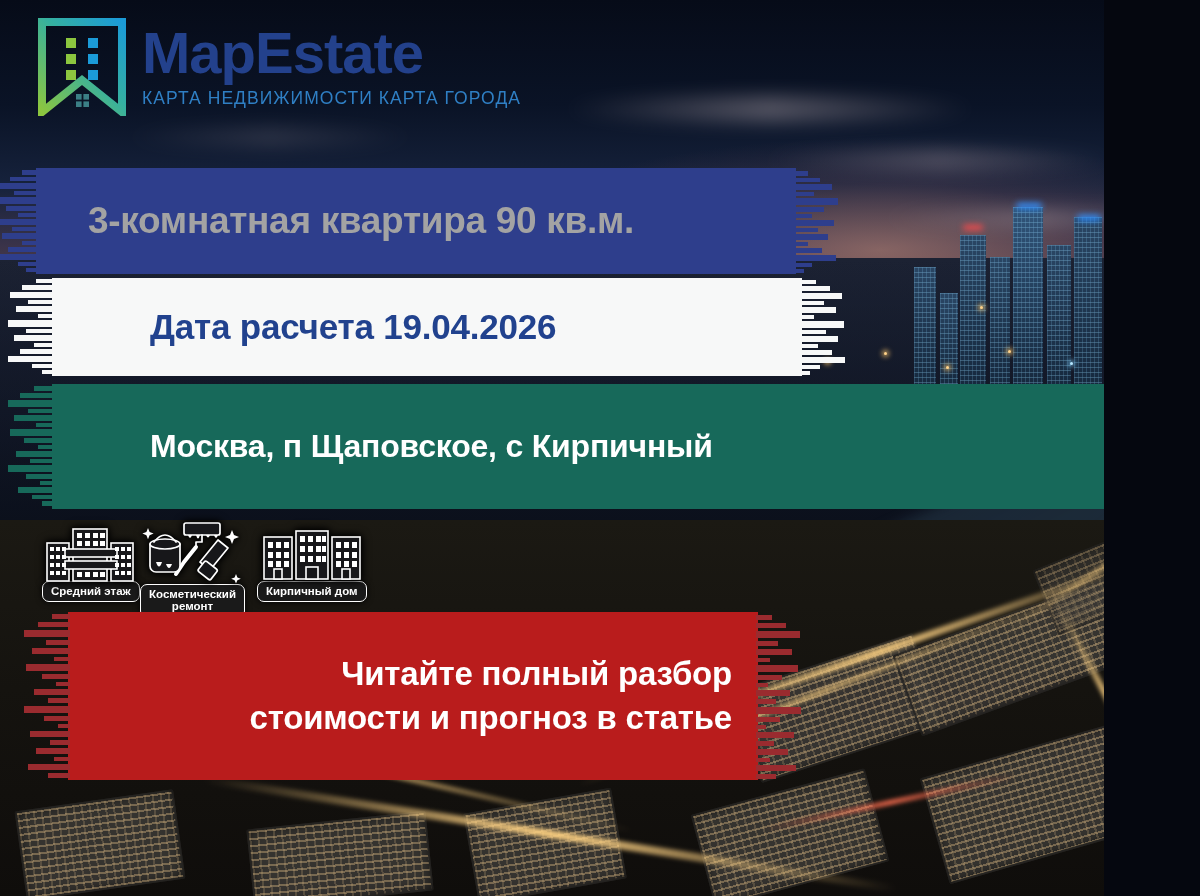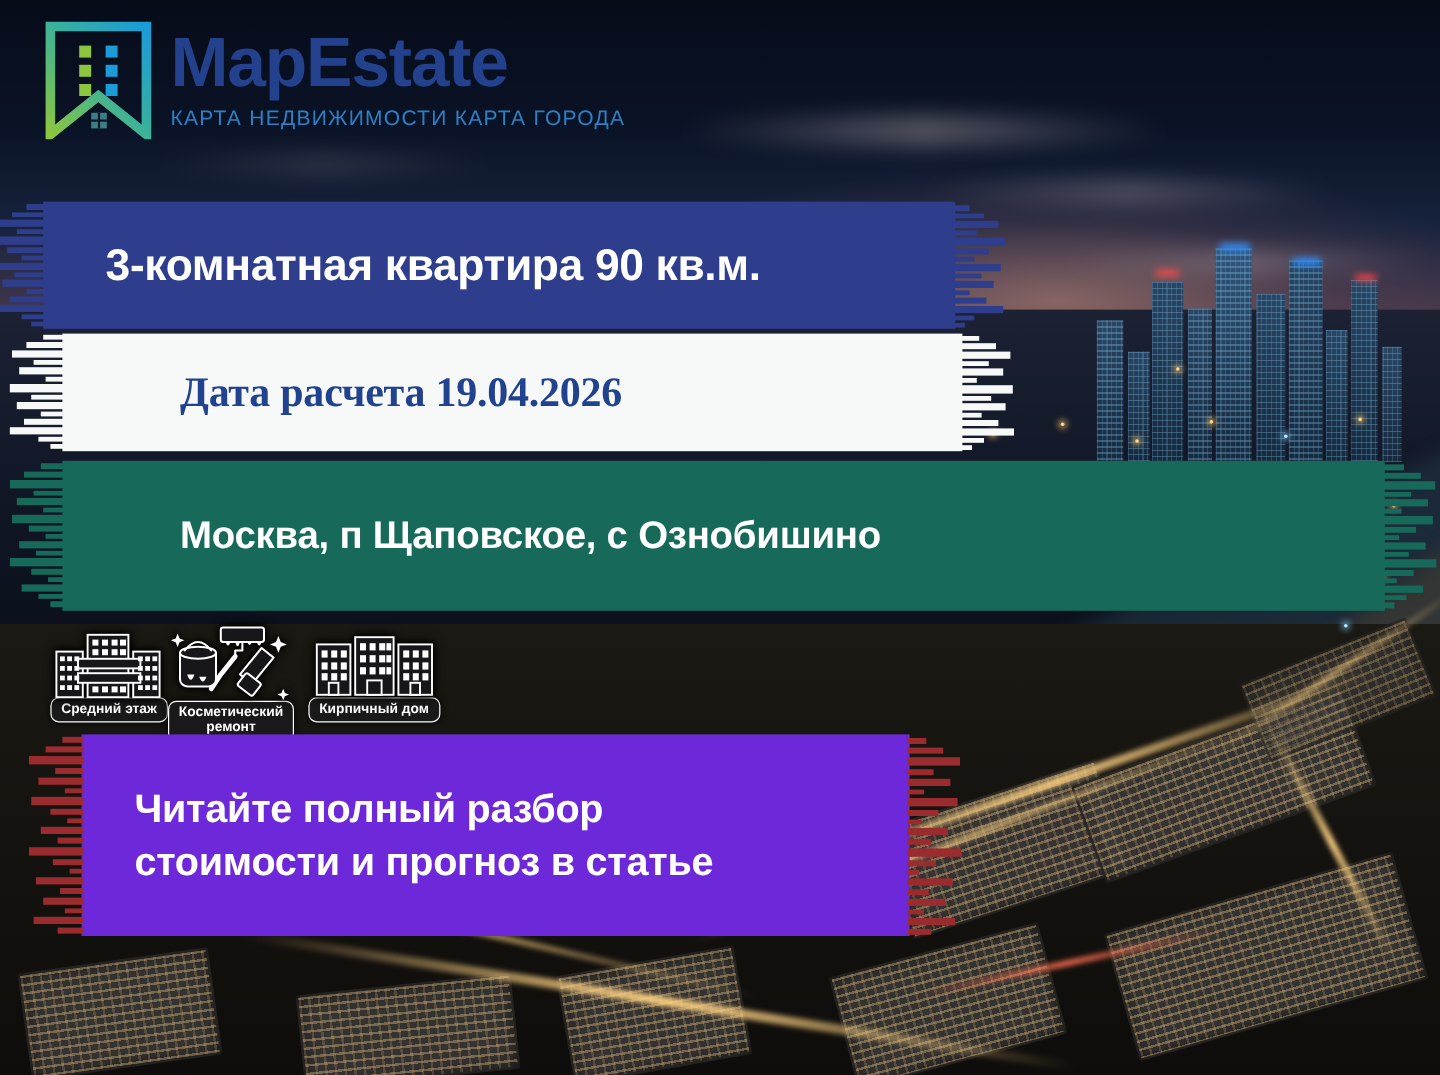--- a/index.html
+++ b/index.html
@@ -8,21 +8,21 @@
   html, body {
     width: 1200px;
     height: 896px;
     overflow: hidden;
     background: #05070f;
     font-family: "Liberation Sans", "DejaVu Sans", sans-serif;
   }
 
   #poster {
     position: relative;
-    width: 1200px;
+    width: 1104px;
     height: 896px;
     overflow: hidden;
     background: #05070f;
   }
 
   
   .bg { position: absolute; inset: 0; overflow: hidden; }
 
   
   .bg-sky {
@@ -129,49 +129,50 @@
   .band .fray.right { right: -44px; }
 
   
   .band-title {
     left: 36px; top: 168px; width: 760px; height: 106px;
     background: #2e3e8c;
     box-shadow: 0 0 0 0 transparent;
   }
   .band-title .inner { padding: 0 0 0 52px; }
   .title-text {
-    color: #ffffff; font-size: 37px; font-weight: 700; letter-spacing: -.3px;
+    color: #a3a3a3; font-size: 37px; font-weight: 700; letter-spacing: -.3px;
     white-space: nowrap;
   }
 
   
   .band-date {
     left: 52px; top: 278px; width: 750px; height: 98px;
     background: #f7f8f8;
   }
-  .band-date .inner { padding: 0 0 0 98px; font-family: Liberation Serif, serif; }
+  .band-date .inner { padding: 0 0 0 98px; }
   .date-text {
     color: #21428e; font-size: 35px; font-weight: 700; letter-spacing: -.2px; white-space: nowrap;
   }
 
   
   .band-addr {
     left: 52px; top: 384px; width: 1102px; height: 125px;
     background: #17695a;
   }
   .band-addr .inner { padding: 0 0 0 98px; }
   .addr-line {
     color: #ffffff; font-size: 32px; font-weight: 700; line-height: 1.32; letter-spacing: -.2px;
     white-space: nowrap;
   }
 
   
   .band-cta {
     left: 68px; top: 612px; width: 690px; height: 168px;
-    background: #6d28d9;
+    background: #b91c1c;
+    text-align: right;
   }
   .band-cta .inner { padding: 0 26px 0 44px; }
   .cta-line {
     color: #ffffff; font-size: 33px; font-weight: 700; line-height: 1.33; letter-spacing: -.2px;
   }
 
   
   .features {
     position: absolute; left: 42px; top: 515px; width: 380px; height: 92px;
   }
@@ -426,21 +427,21 @@
         <rect x="0" y="76" width="22" height="4"></rect>
           <rect x="0" y="82" width="45" height="7"></rect>
         <rect x="0" y="91" width="26" height="5"></rect>
           <rect x="0" y="98" width="12" height="4"></rect>
         <rect x="0" y="104" width="34" height="6"></rect>
           <rect x="0" y="112" width="20" height="4"></rect>
         <rect x="0" y="118" width="10" height="5"></rect>
       </g>
     </svg>
     <div class="inner">
-      <div class="addr-line">Москва, п Щаповское, с Ознобишино</div>
+      <div class="addr-line">Москва, п Щаповское, с Кирпичный</div>
     </div>
   </div>
 
   <div class="features">
 
     <div class="feature f1">
       <svg class="art" width="96" height="62" viewBox="0 0 96 62">
         <g stroke="#ffffff" stroke-width="1.6" fill="#17171a">
           <rect x="4" y="20" width="22" height="38"></rect>
           <rect x="30" y="6" width="34" height="52"></rect>

